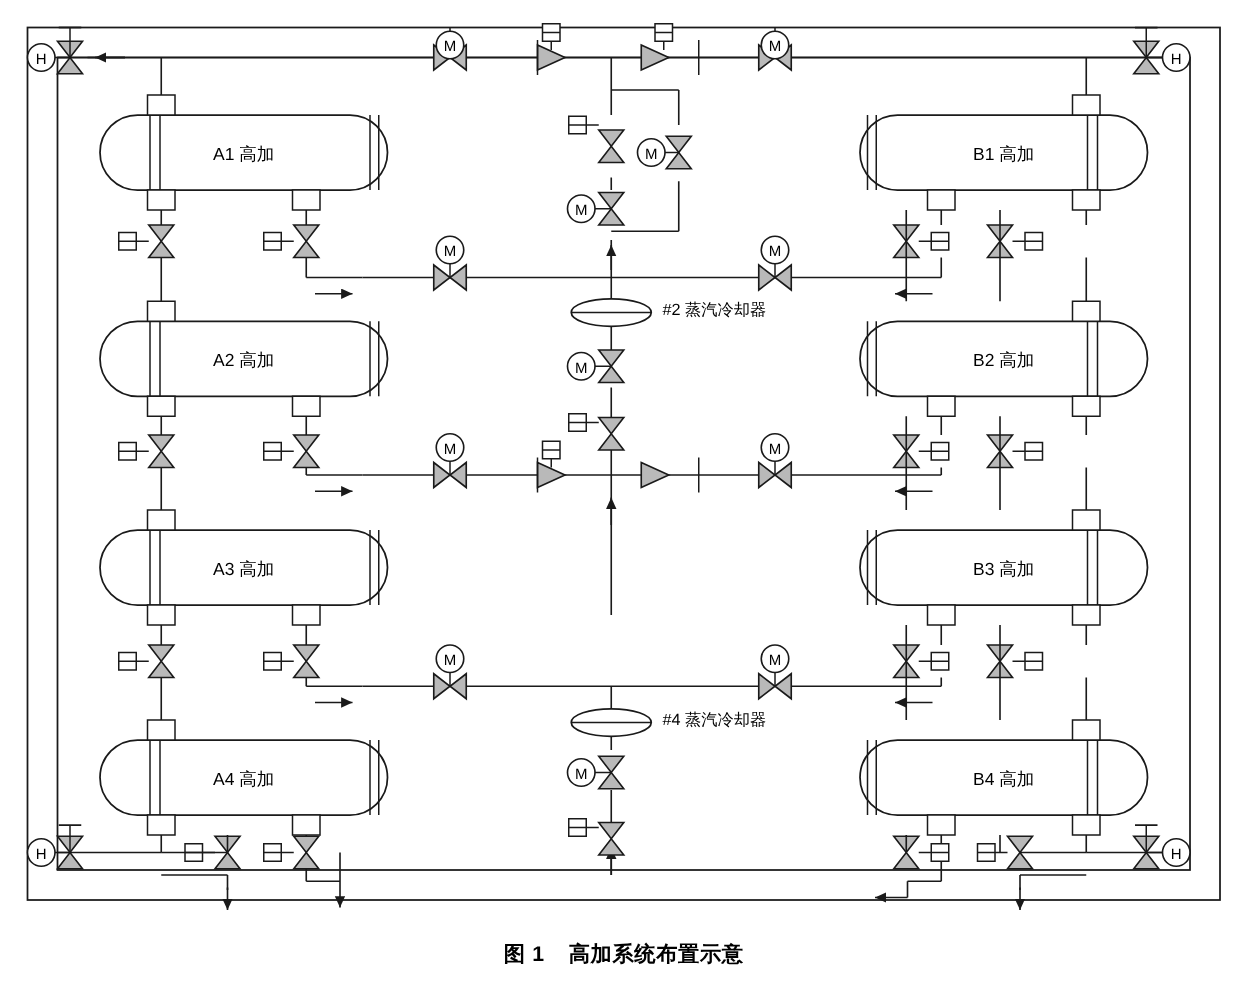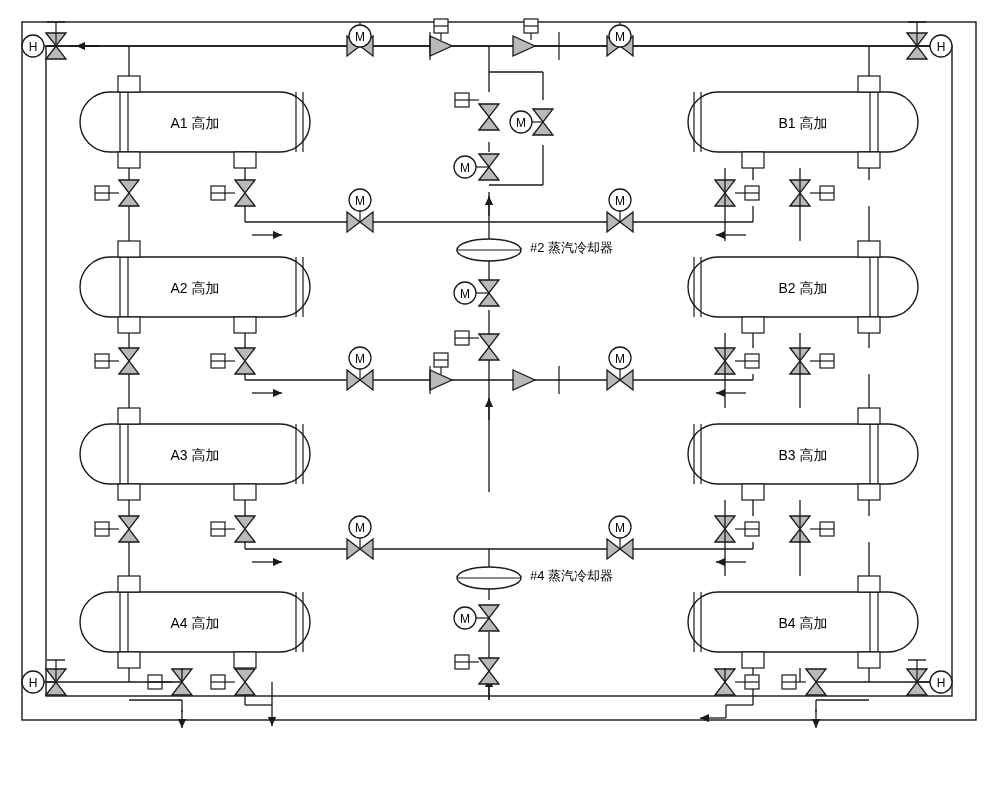--- a/index.html
+++ b/index.html
@@ -542,14 +542,18 @@
       <line x1="800" y1="668" x2="800" y2="682"></line>
     </g>
 
     <g stroke="#1a1a1a" stroke-width="1.3" fill="none">
       <line x1="182" y1="668" x2="182" y2="682"></line>
     </g>
 
   </svg>
   </div>
 
+  <div class="caption">
+    <span class="num">图 1</span>
+    <span>高加系统布置示意</span>
+  </div>
 
 </div>
 
 </body></html>

